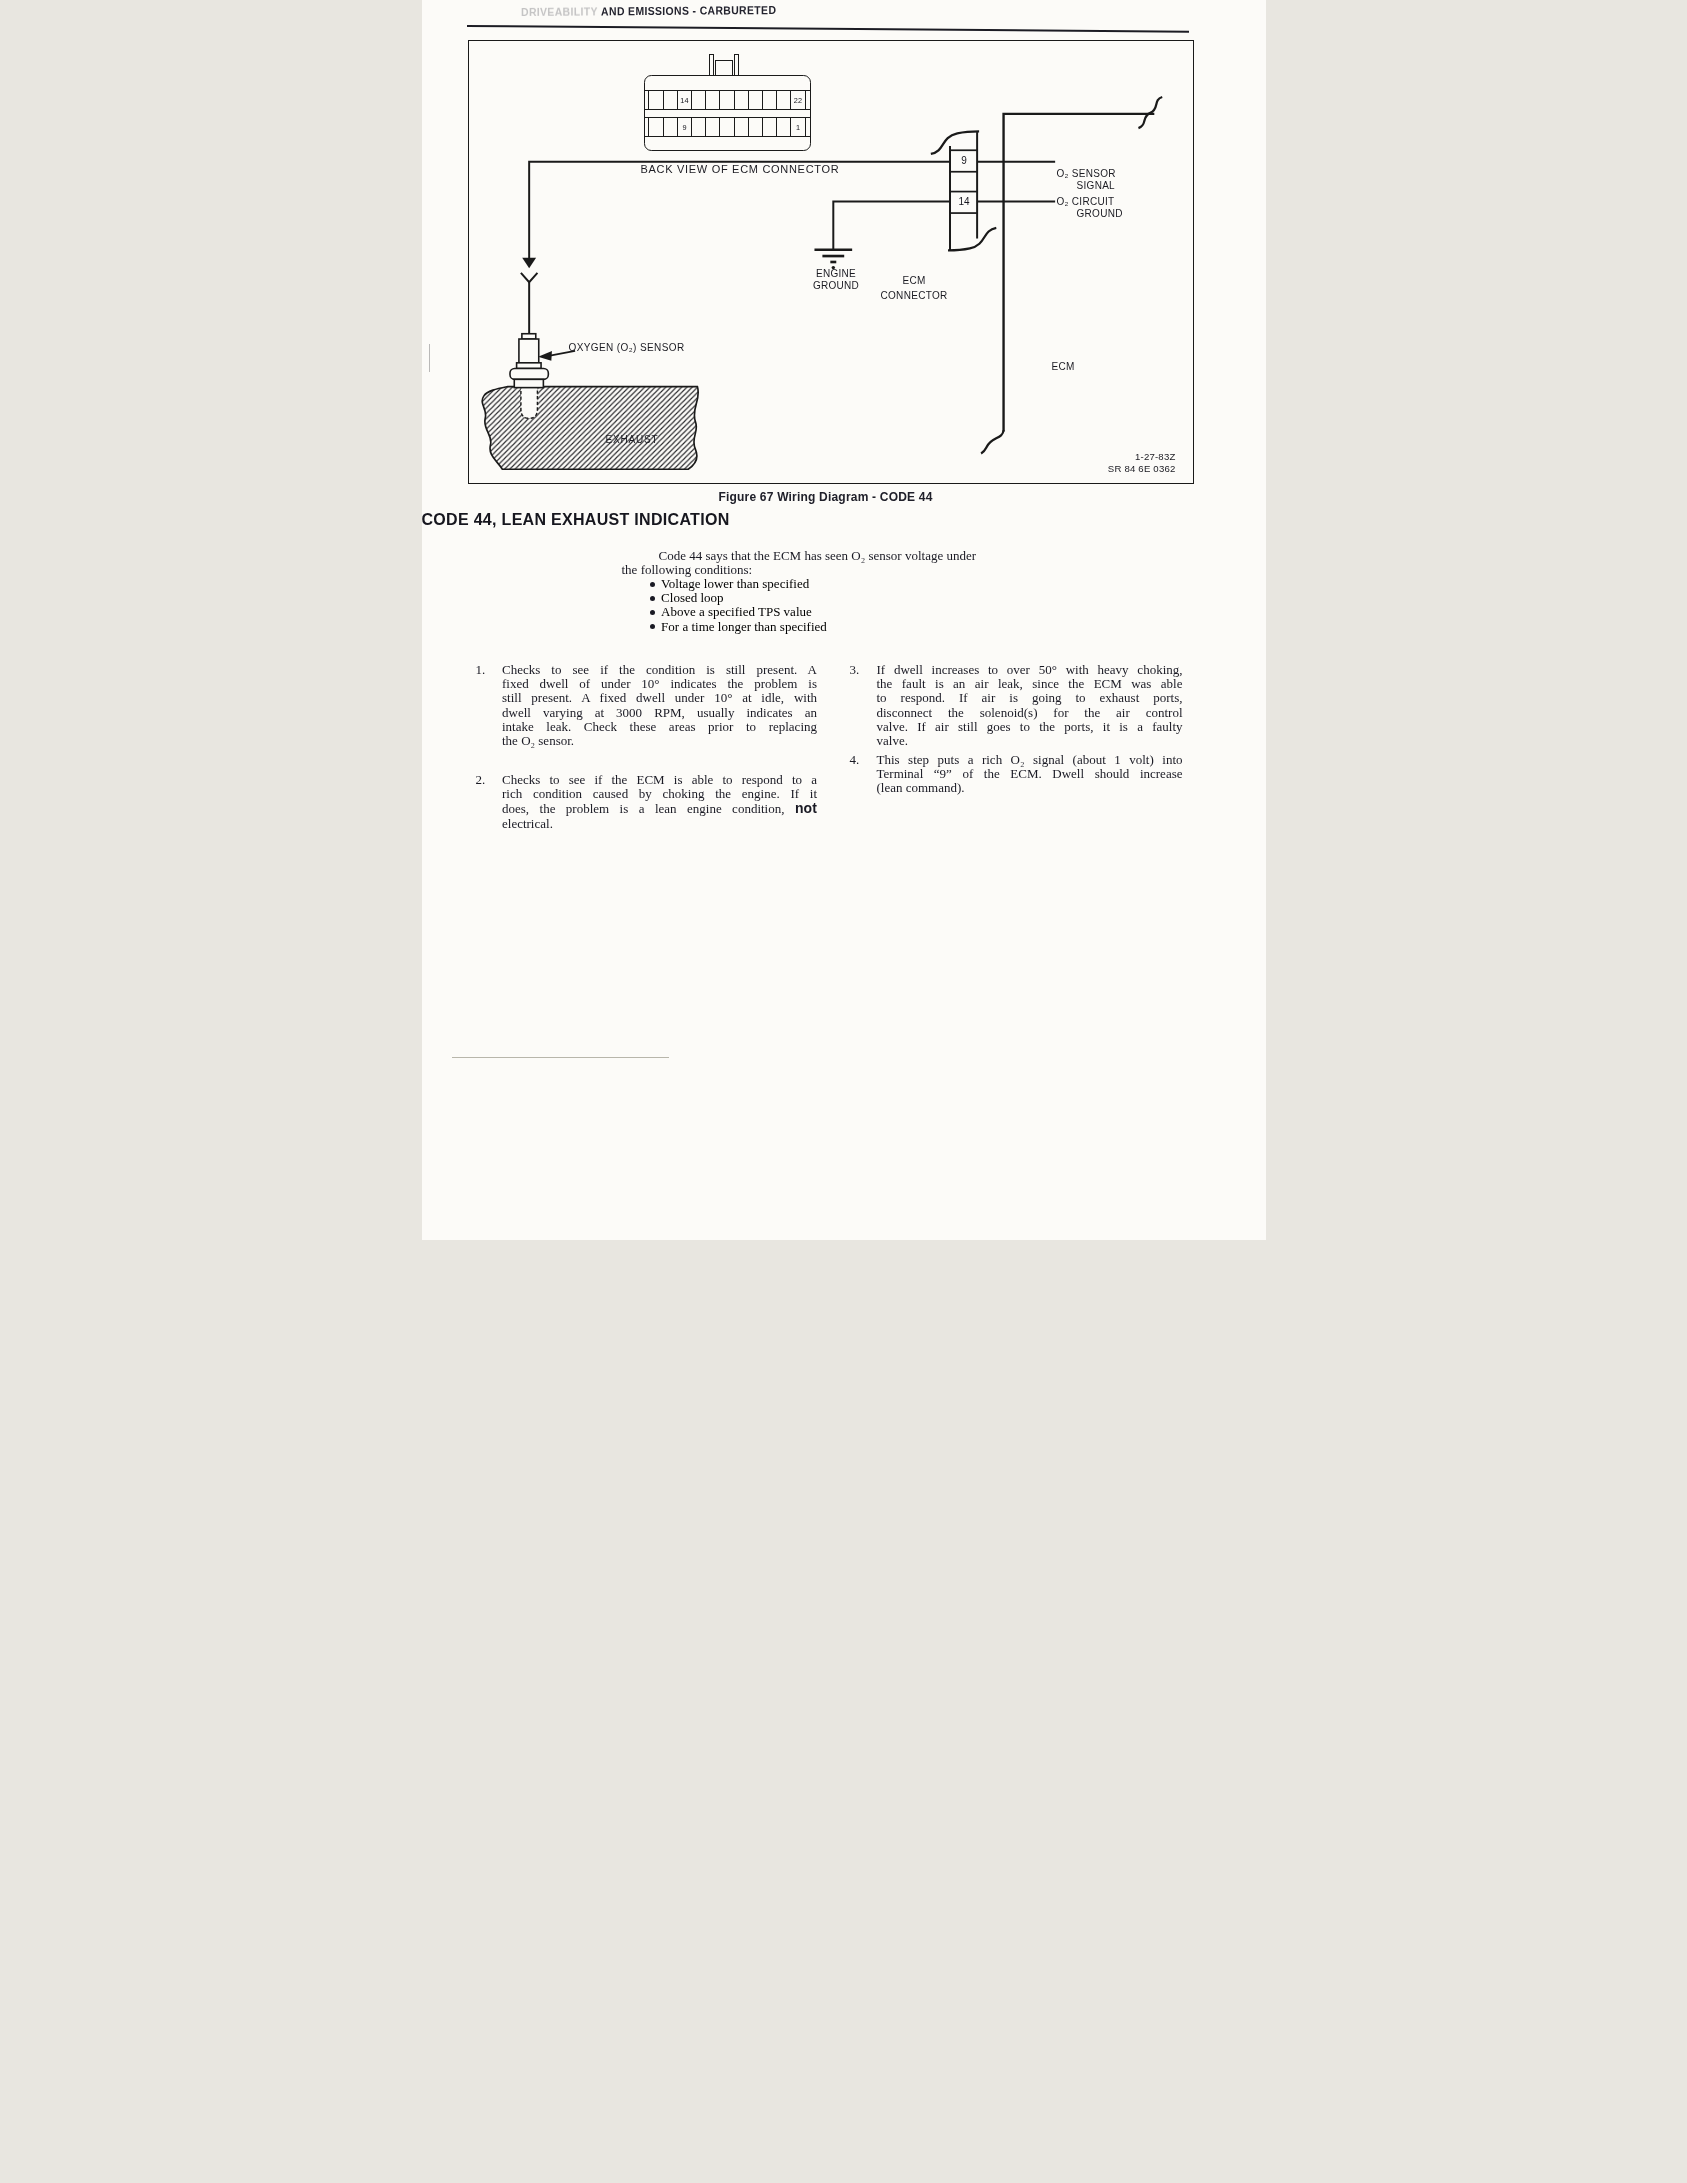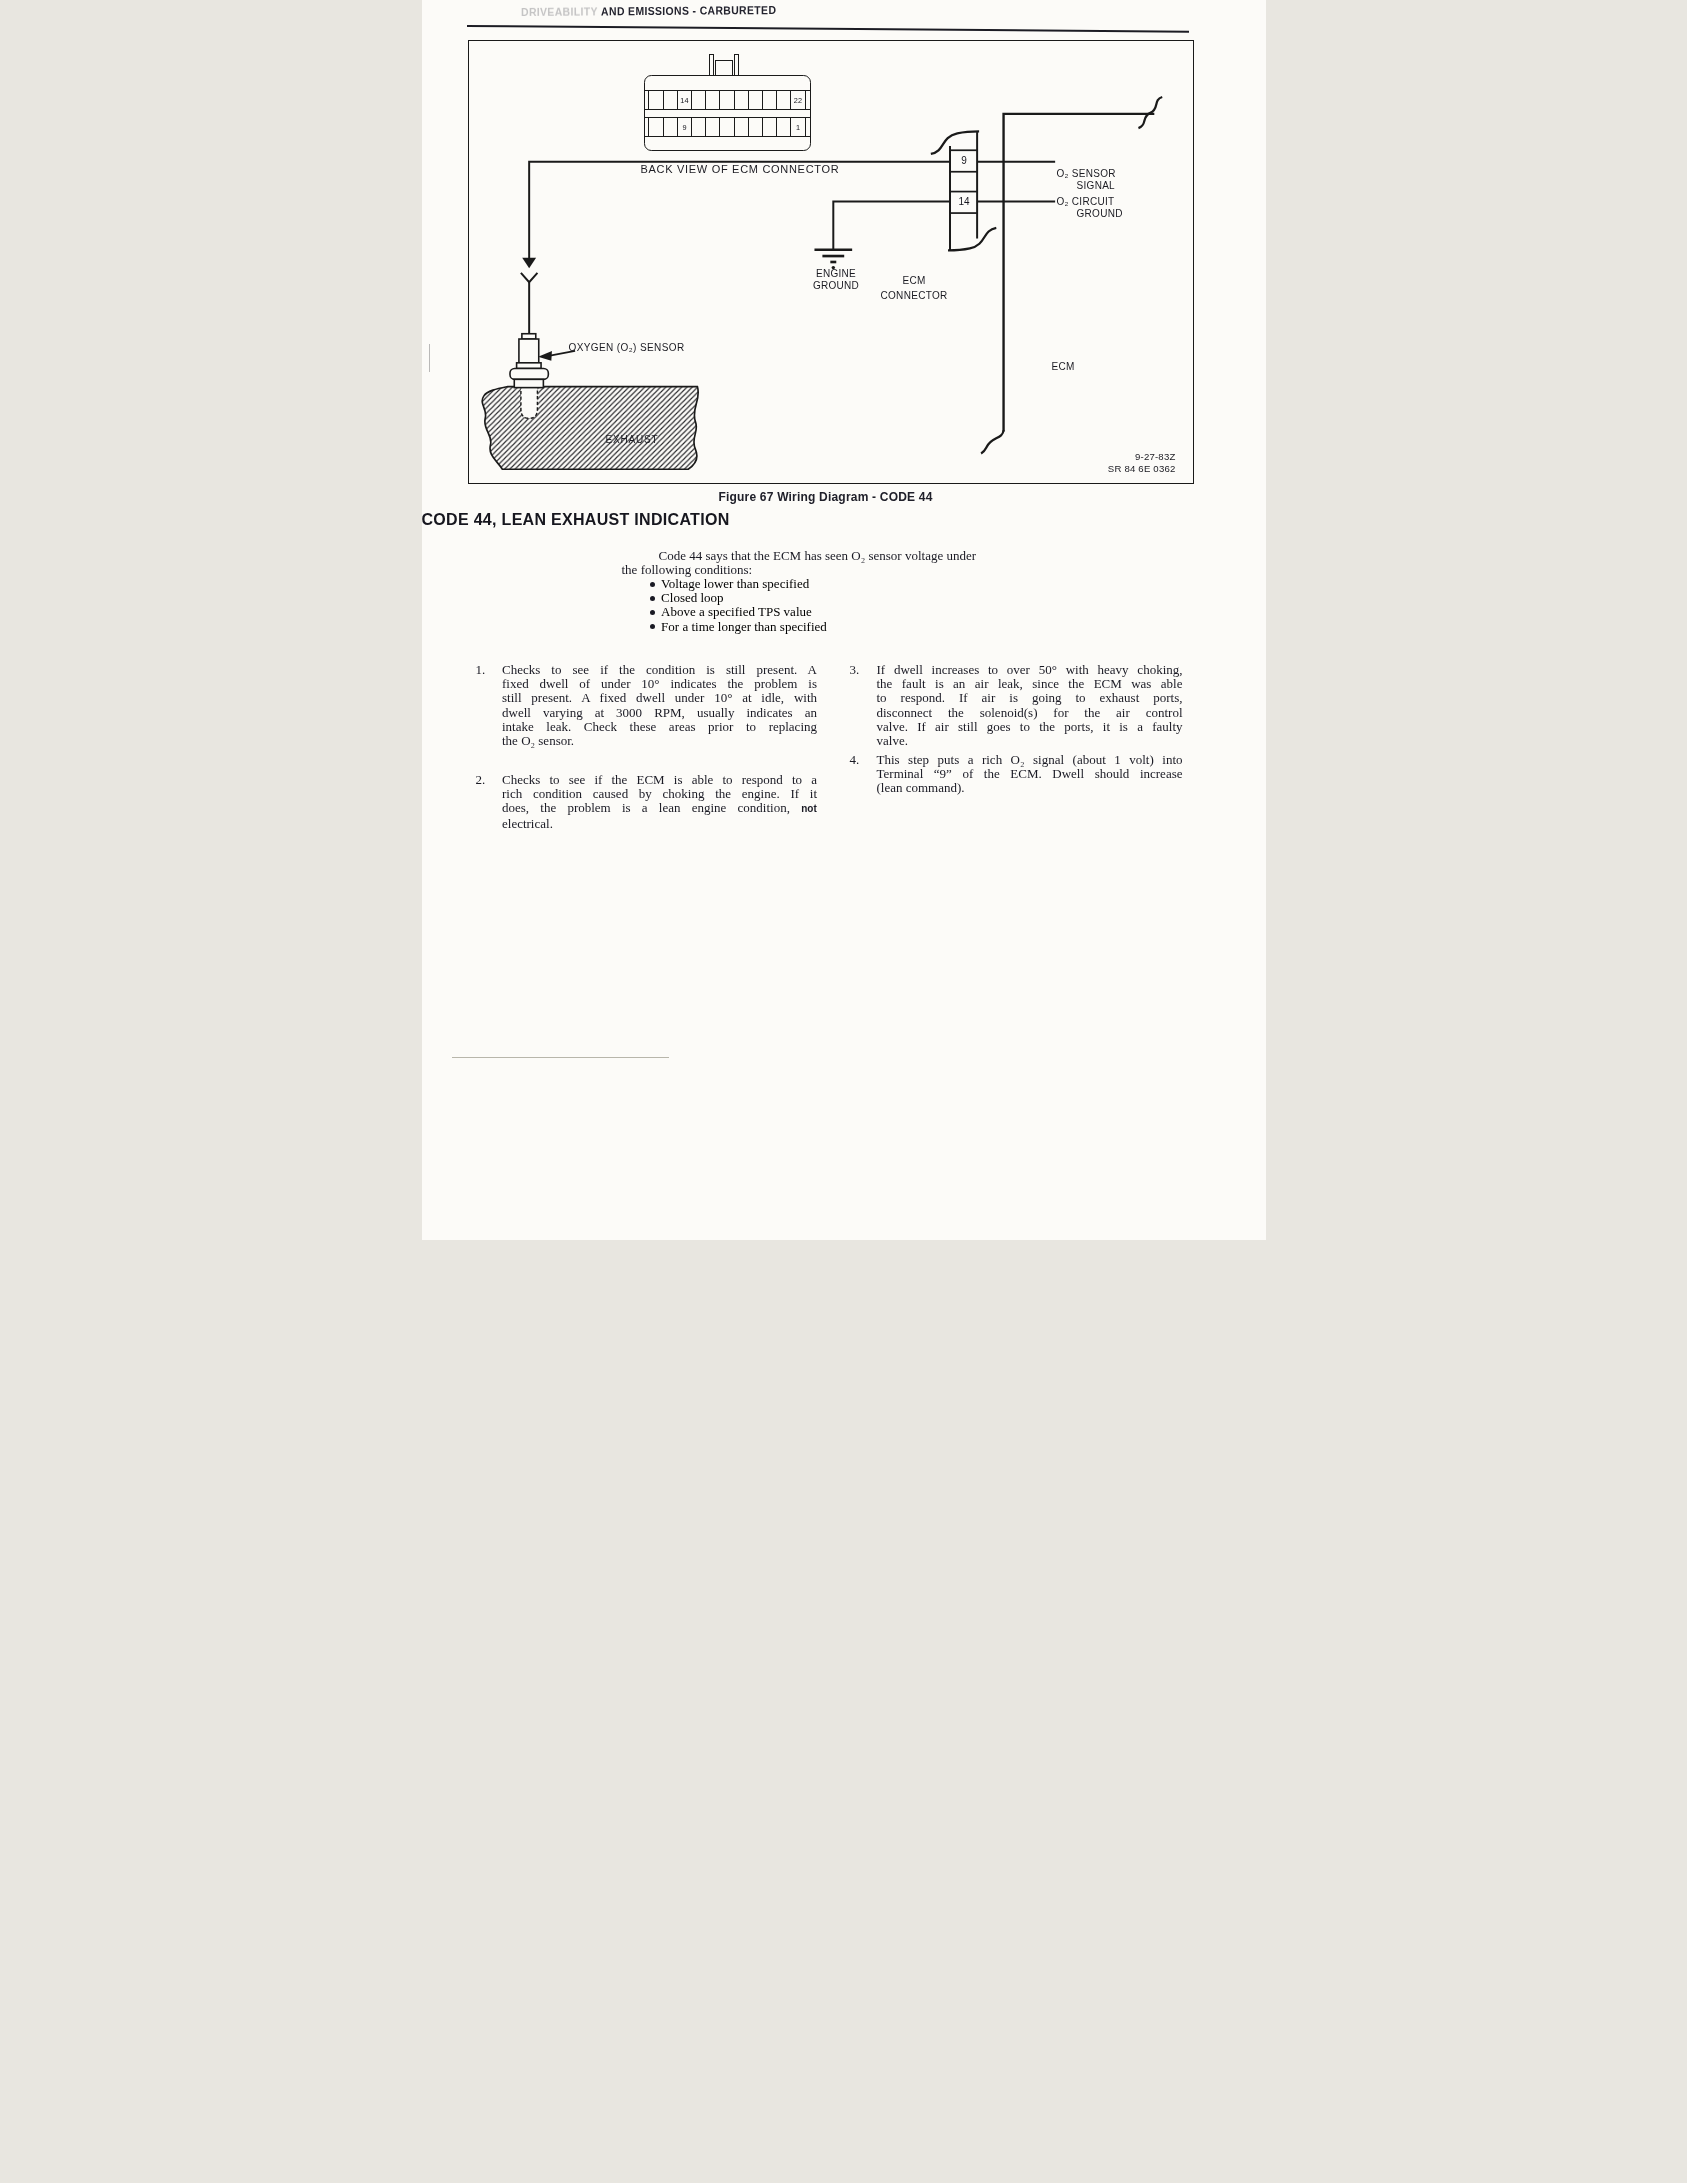--- a/index.html
+++ b/index.html
@@ -75,21 +75,21 @@
   .intro .l1{padding-left:37px;}
   .bullets{position:absolute; left:228px; top:577px; font-size:13px; line-height:14.2px; color:#000000;}
   .bullet-row{display:flex; height:14.2px; align-items:flex-start;}
   .bullet-dot{width:5px; height:5px; border-radius:50%; background:#1a1a24; margin:4.6px 6.6px 0 0; flex:none;}
   .step{position:absolute; display:flex; font-size:13px; line-height:14.2px; color:#1a1a24;}
   .step .step-num{flex:none;}
   .step.c1 .step-num{width:26.5px;} .step.c2 .step-num{width:27px;}
   .step.c1 .step-lines{width:315px;} .step.c2 .step-lines{width:306px;}
   .tline{white-space:normal;}
   .tline.jl{text-align:justify; text-align-last:justify;}
-  .tline b{font-family:"Liberation Sans","DejaVu Sans",sans-serif; font-weight:700; font-size:10px; letter-spacing:0.1px;}
+  .tline b{font-family:"Liberation Sans","DejaVu Sans",sans-serif; font-weight:700; font-size:14px; letter-spacing:0.1px;}
   
   .artifact-v{position:absolute; left:7.3px; top:344px; width:1px; height:28px; background:#777; opacity:.5;}
   .artifact-b{position:absolute; left:30px; top:1057px; width:217px; height:1px; background:#8a8878; opacity:.6;}
 </style>
 </head>
 <body>
 
 <div class="page">
 
   <div class="hdr-title"><span class="faded">DRIVEABILITY</span>&nbsp;<span>AND EMISSIONS - CARBURETED</span></div>
@@ -208,21 +208,21 @@
     <div>GROUND</div>
   </div>
   <div class="dlabel center" style="left:443px; top:274px; width:99px; line-height:14.6px;">
     <div>ECM</div>
     <div>CONNECTOR</div>
   </div>
   <div class="dlabel" style="left:630px; top:361px;">ECM</div>
   <div class="dlabel" style="left:147px; top:342px; letter-spacing:0.4px;">OXYGEN (O₂) SENSOR</div>
   <div class="dlabel" style="left:184px; top:434px; letter-spacing:0.8px;">EXHAUST</div>
   <div class="dlabel" style="left:622px; top:451px; width:132px; text-align:right; font-size:9.6px; line-height:11.6px; letter-spacing:0.2px;">
-    <div>9-27-83Z</div>
+    <div>1-27-83Z</div>
     <div>SR 84 6E 0362</div>
   </div>
 
   <div class="fig-caption">Figure 67 Wiring Diagram - CODE 44</div>
   <div class="section-heading">CODE 44, LEAN EXHAUST INDICATION</div>
 
   <div class="intro">
     <div class="l1">Code 44 says that the ECM has seen O₂ sensor voltage under</div>
     <div>the following conditions:</div>
   </div>

